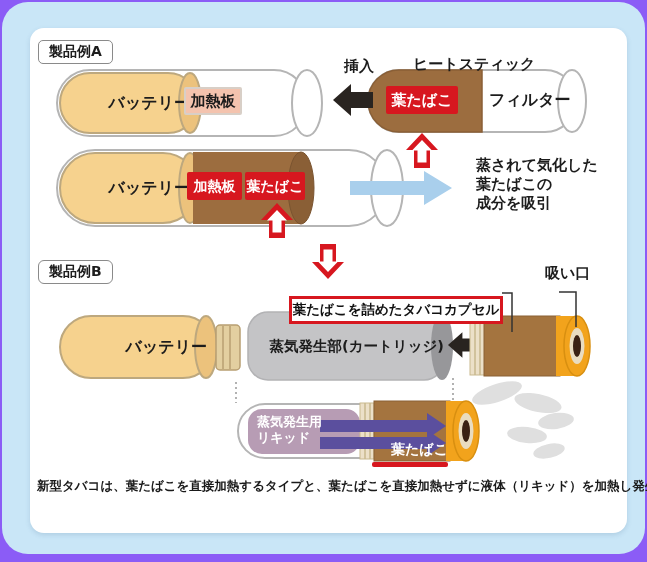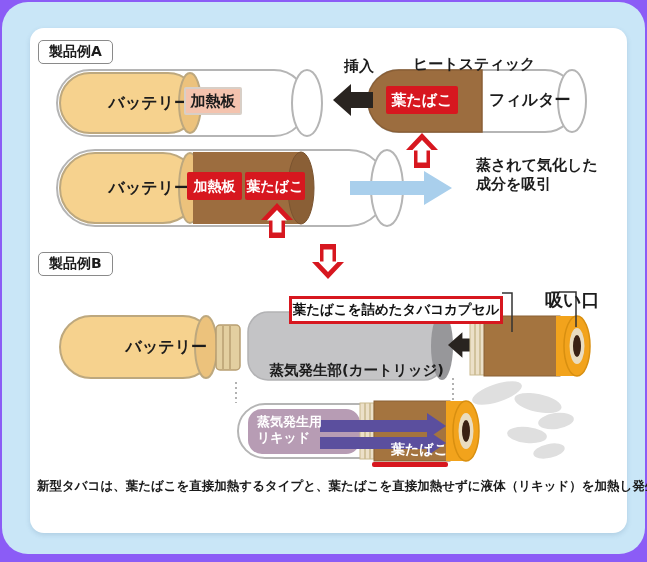--- a/index.html
+++ b/index.html
@@ -135,30 +135,31 @@
   <div class="txt" style="left:344px; top:57px; font-size:15px;">挿入</div>
   <div class="txt" style="left:413px; top:55px; font-size:15px;">ヒートスティック</div>
   <div class="txt redbox" style="left:386px; top:86px; width:72px; height:28px; font-size:15px; line-height:28px;">葉たばこ</div>
   <div class="txt" style="left:489px; top:90px; font-size:16px;">フィルター</div>
 
   <div class="txt center" style="left:60px; top:178px; width:130px; font-size:16px;">バッテリー</div>
   <div class="txt redbox" style="left:187px; top:172px; width:55px; height:28px; font-size:14px; line-height:28px;">加熱板</div>
   <div class="txt redbox" style="left:245px; top:172px; width:60px; height:28px; font-size:14px; line-height:28px;">葉たばこ</div>
   <div class="txt" style="left:476px; top:156px; font-size:15px; line-height:19px;">
     <div>蒸されて気化した</div>
+    <div>葉たばこの</div>
     <div>成分を吸引</div>
   </div>
 
-  <div class="txt example-tag" style="left:38px; top:252px;">製品例B</div>
+  <div class="txt example-tag" style="left:38px; top:260px;border-radius:6px;">製品例B</div>
 
   <div class="txt outline-redbox" style="left:289px; top:280px; width:214px; height:28px; font-size:13.5px; line-height:21px;margin-top:16px;">葉たばこを詰めたタバコカプセル</div>
-  <div class="txt" style="left:516px; top:288px; font-size:18px;padding-left:29px;">吸い口</div>
+  <div class="txt" style="left:516px; top:264px; font-size:15px;padding-left:29px;">吸い口</div>
 
   <div class="txt center" style="left:62px; top:337px; width:145px; font-size:16px;">バッテリー</div>
-  <div class="txt center" style="left:248px; top:337px; width:196px; font-size:14.5px;margin-top:24px;">蒸気発生部(カートリッジ)</div>
+  <div class="txt center" style="left:248px; top:337px; width:196px; font-size:14.5px;">蒸気発生部(カートリッジ)</div>
 
   <div class="txt white" style="left:257px; top:414px; font-size:13px; line-height:16px;">
     <div>蒸気発生用</div>
     <div>リキッド</div>
   </div>
   <div class="txt white center" style="left:376px; top:441px; width:72px; font-size:14px;">葉たばこ</div>
 
   <div class="footer-line" style="left:37px; top:478px;">新型タバコは、葉たばこを直接加熱するタイプと、葉たばこを直接加熱せずに液体（リキッド）を加熱し発生</div>
 </div>
 

